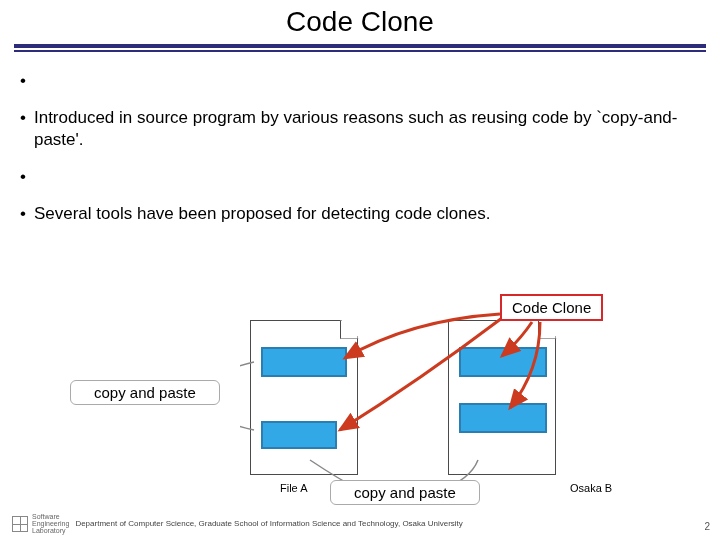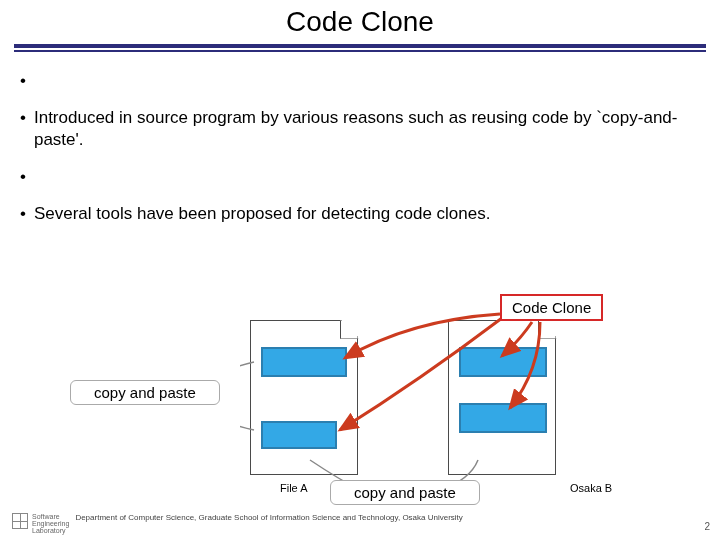--- a/index.html
+++ b/index.html
@@ -94,20 +94,21 @@
     pointer-events: none;
   }
   .redline { stroke: #cc3b1f; stroke-width: 3; fill: none; }
   .redhead { fill: #cc3b1f; }
   .grayline { stroke: #888; stroke-width: 1.5; fill: none; }
   
   .footer {
     position: absolute;
     left: 12px; bottom: 6px; right: 12px;
     display: flex;
+    align-items: center;
     font-size: 8px;
     color: #444;
   }
   .logo {
     width: 16px; height: 16px;
     border: 1px solid #888;
     margin-right: 4px;
     position: relative;
   }
   .logo::before, .logo::after {

